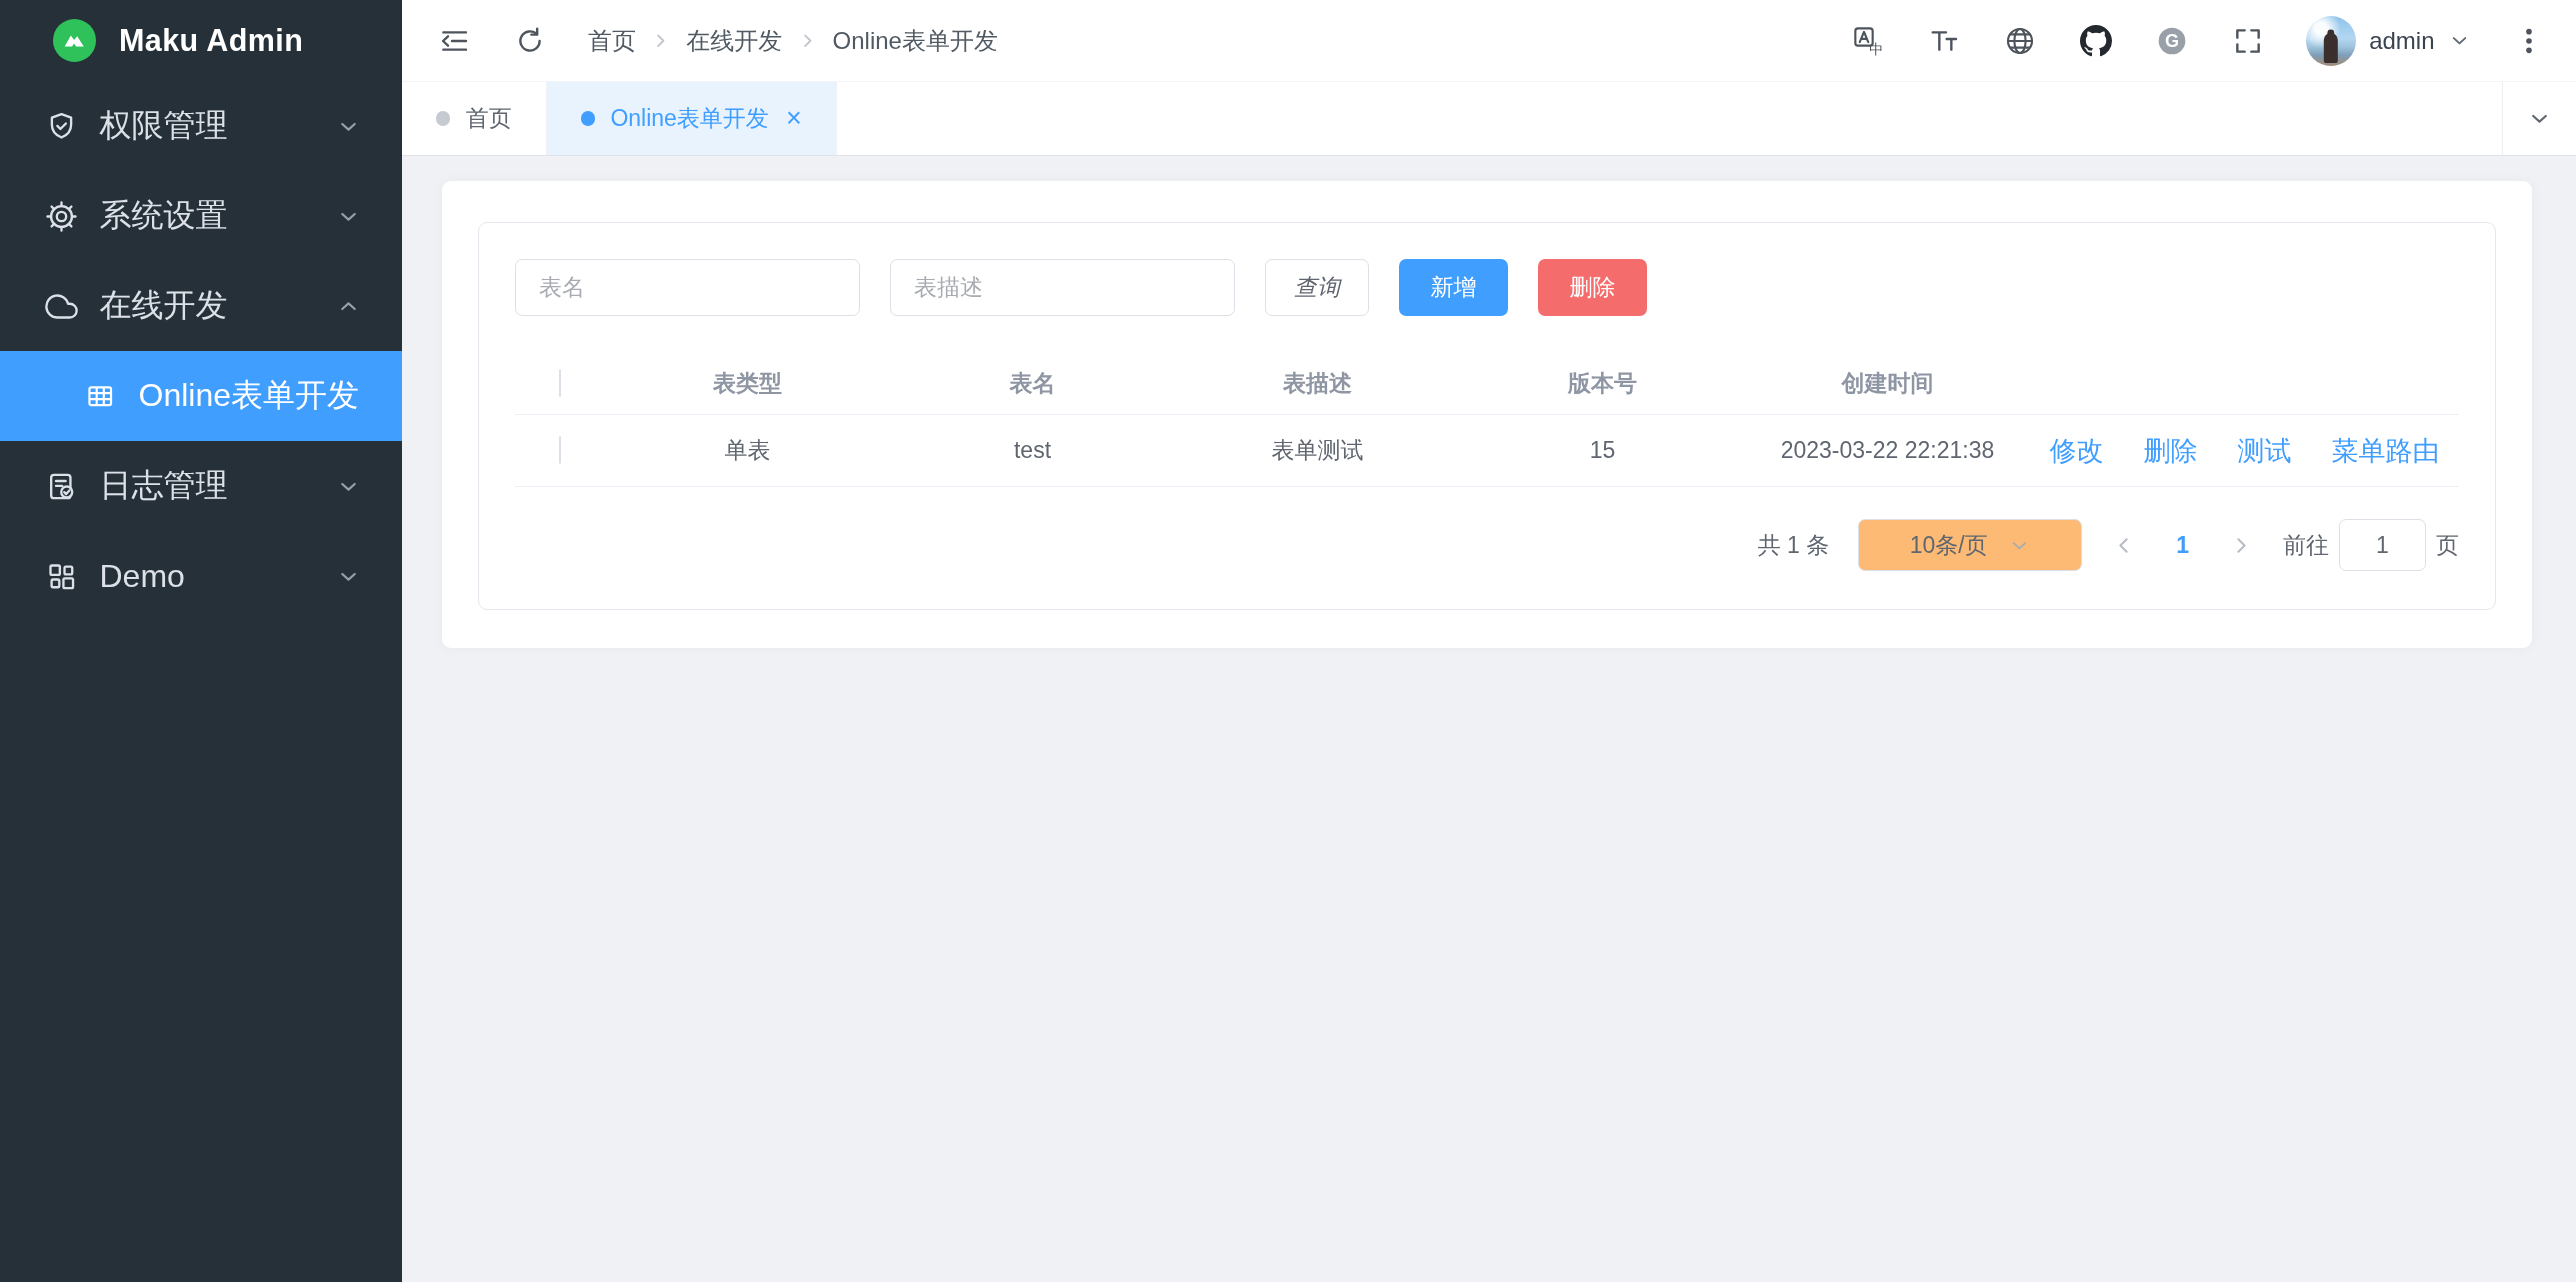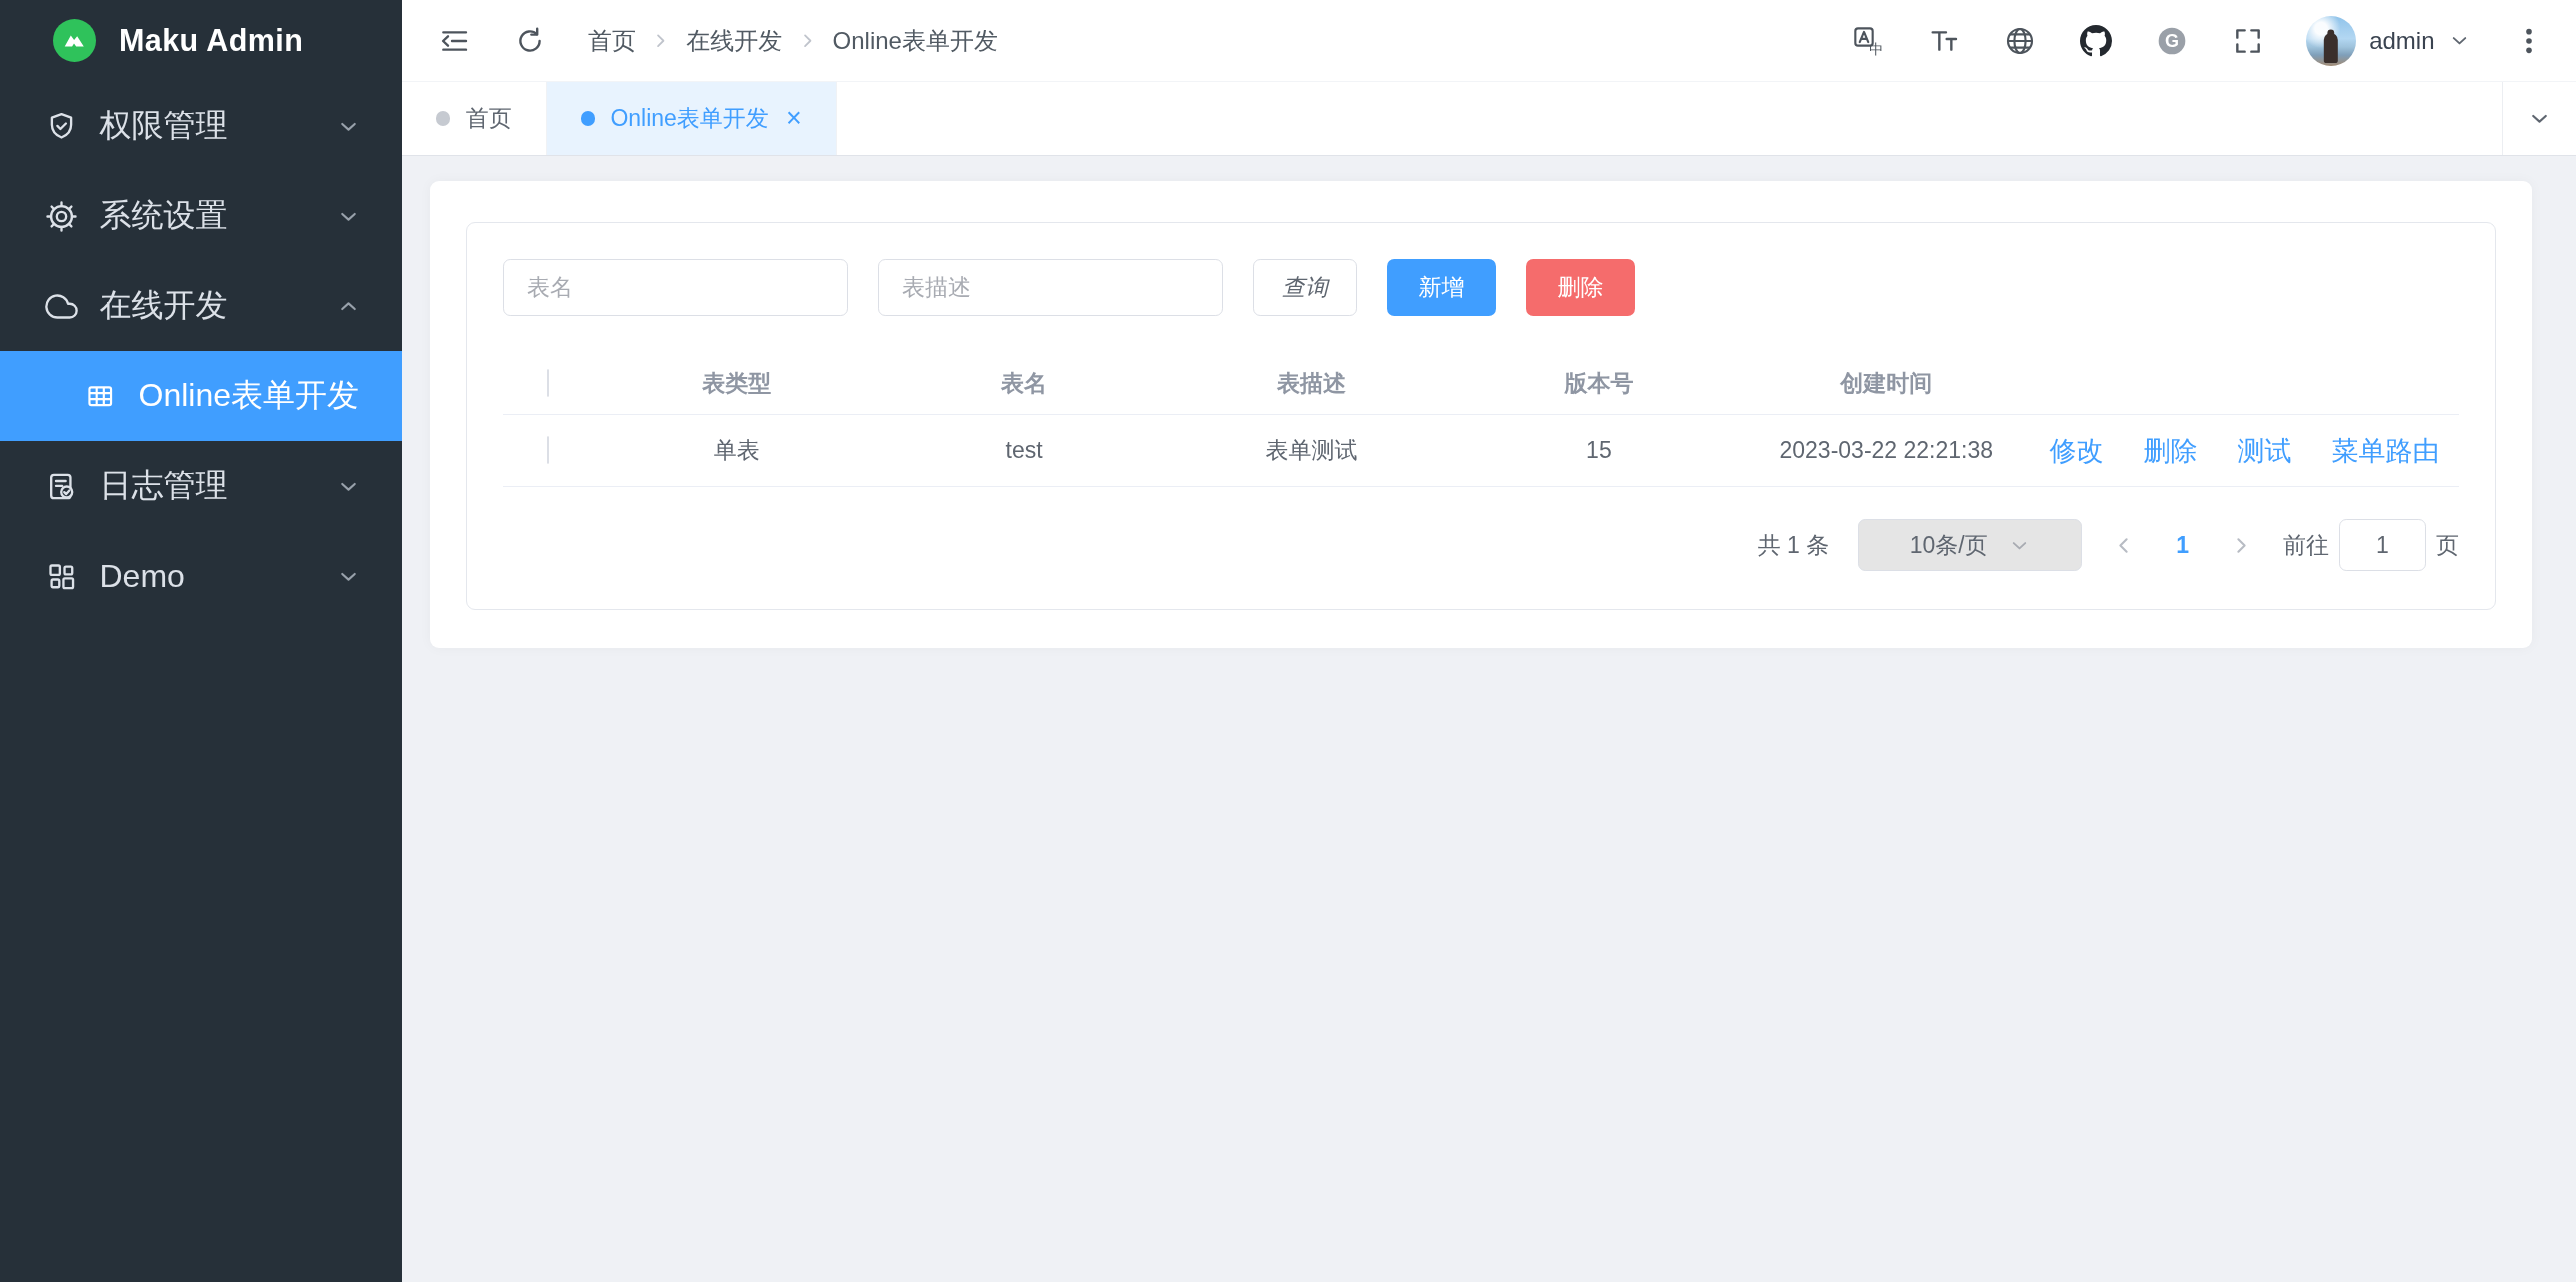--- a/index.html
+++ b/index.html
@@ -48,21 +48,21 @@
   .tabbar { height:75px; background:#ffffff; border-top:1.8px solid #f2f4f7; border-bottom:1.8px solid #e0e3e9; display:flex; align-items:stretch; flex-shrink:0; }
   .tab { display:flex; align-items:center; gap:15.3px; padding:0 34px; font-size:23px; color:#5f6670; cursor:pointer; border-right:1.8px solid #f0f2f5; }
   .tab .dot { width:14.4px; height:14.4px; border-radius:50%; background:#c6cad1; flex-shrink:0; }
   .tab.active { background:#e8f3fe; color:#409eff; }
   .tab.active .dot { background:#409eff; }
   .tab-close { font-size:27px; line-height:1; color:#409eff; margin-left:1.8px; cursor:pointer; }
   .tab-more { margin-left:auto; width:74px; border-left:1.8px solid #eceef2; display:flex; align-items:center; justify-content:center; color:#5f6670; cursor:pointer; }
   .tab-more svg { width:25px; height:25px; }
 
   
-  .content { flex:1; background:#eff1f5; padding:25px 44px 0 28px; overflow:hidden; }
+  .content { flex:1; background:#eff1f5; padding:25px 44px 0 40px; overflow:hidden; }
   .panel { background:#ffffff; border-radius:9px; height:467px; padding:41px 36px 38px; box-shadow:0 0 12.6px rgba(31,45,61,.04); }
   .card { height:388px; background:#ffffff; border:1.8px solid #e4e7ed; border-radius:9px; padding:36px; }
 
   .search-row { display:flex; align-items:center; gap:30px; }
   .inp { width:345px; height:57px; border:1.8px solid #dcdfe6; border-radius:7.2px; padding:0 23px; font-size:23px; color:#5f6670; outline:none; font-family:inherit; }
   .inp::placeholder { color:#a8abb2; }
   .btn { height:57px; border-radius:7.2px; font-size:23px; display:flex; align-items:center; justify-content:center; cursor:pointer; border:1.8px solid transparent; font-family:inherit; }
   .btn-plain { width:104px; background:#ffffff; border-color:#dcdfe6; color:#5f6670;font-style:italic; }
   .btn-primary { width:109px; background:#409eff; color:#ffffff; }
   .btn-danger { width:109px; background:#f56c6c; color:#ffffff; }
@@ -71,21 +71,21 @@
   .tr { display:grid; grid-template-columns:90px 1fr 1fr 1fr 1fr 1fr 429px; align-items:center; border-bottom:1.8px solid #ebeef5; }
   .tr.thead { height:63px; }
   .tr.trow { height:72px; }
   .cell { text-align:center; font-size:23px; color:#5f6670; }
   .thead .cell { color:#8f96a3; font-weight:700; }
   .checkbox { width:26px; height:26px; border:1.8px solid #dcdfe6; border-radius:4.5px; margin:0 auto; background:#fff; cursor:pointer; }
   .actions { display:flex; justify-content:center; align-items:center; gap:40px; }
   .link { color:#409eff; font-size:27px; cursor:pointer; text-decoration:none; white-space:nowrap; }
 
   .pagination { margin-top:32px; display:flex; align-items:center; justify-content:flex-end; gap:29px; font-size:23px; color:#5f6670; }
-  .psel { width:224px; height:52px; border:1.8px solid #dcdfe6; border-radius:7.2px; display:flex; align-items:center; justify-content:center; gap:20px; cursor:pointer; background:#e5e5e5; }
+  .psel { width:224px; height:52px; border:1.8px solid #dcdfe6; border-radius:7.2px; display:flex; align-items:center; justify-content:center; gap:20px; cursor:pointer; background:#fdba74; }
   .psel .chev { width:23px; height:23px; color:#a8abb2; }
   .pager { display:flex; align-items:center; gap:40px; }
   .pg-arrow { width:25px; height:25px; color:#b8bcc4; cursor:pointer; }
   .page-num { color:#409eff; font-weight:600; cursor:pointer; }
   .jumper { display:flex; align-items:center; gap:10px; }
   .jump-input { width:87px; height:52px; border:1.8px solid #dcdfe6; border-radius:7.2px; text-align:center; font-size:23px; color:#5f6670; outline:none; font-family:inherit; }
 </style>
 </head>
 <body>
 

